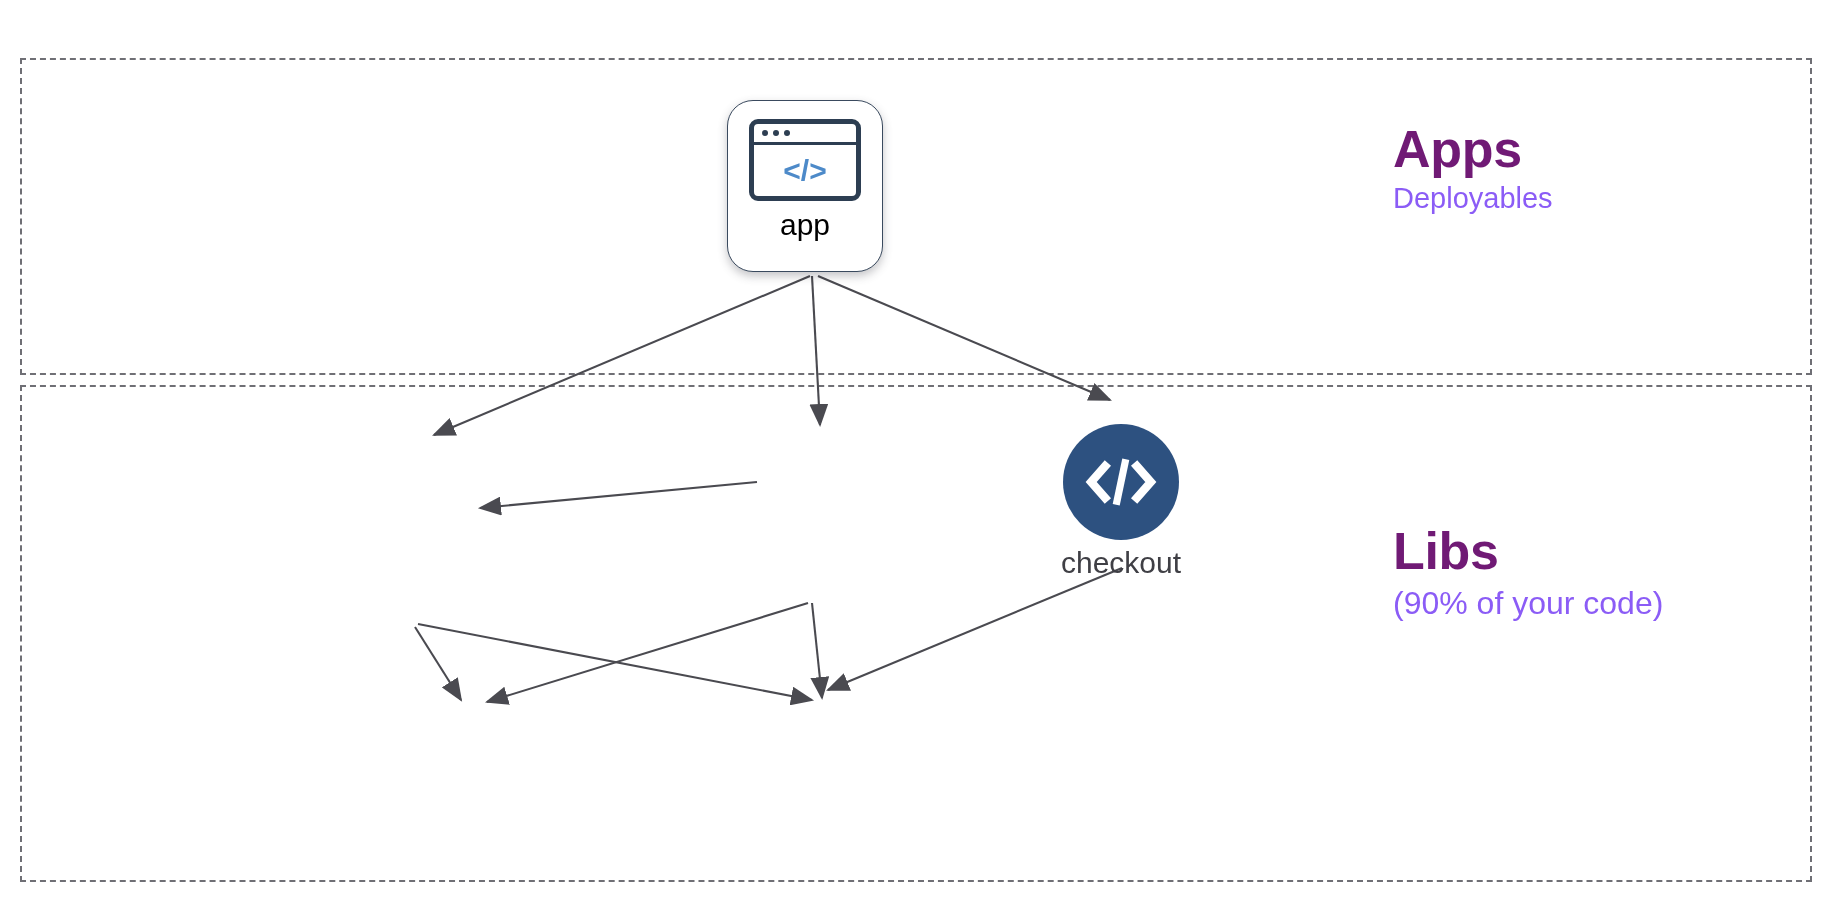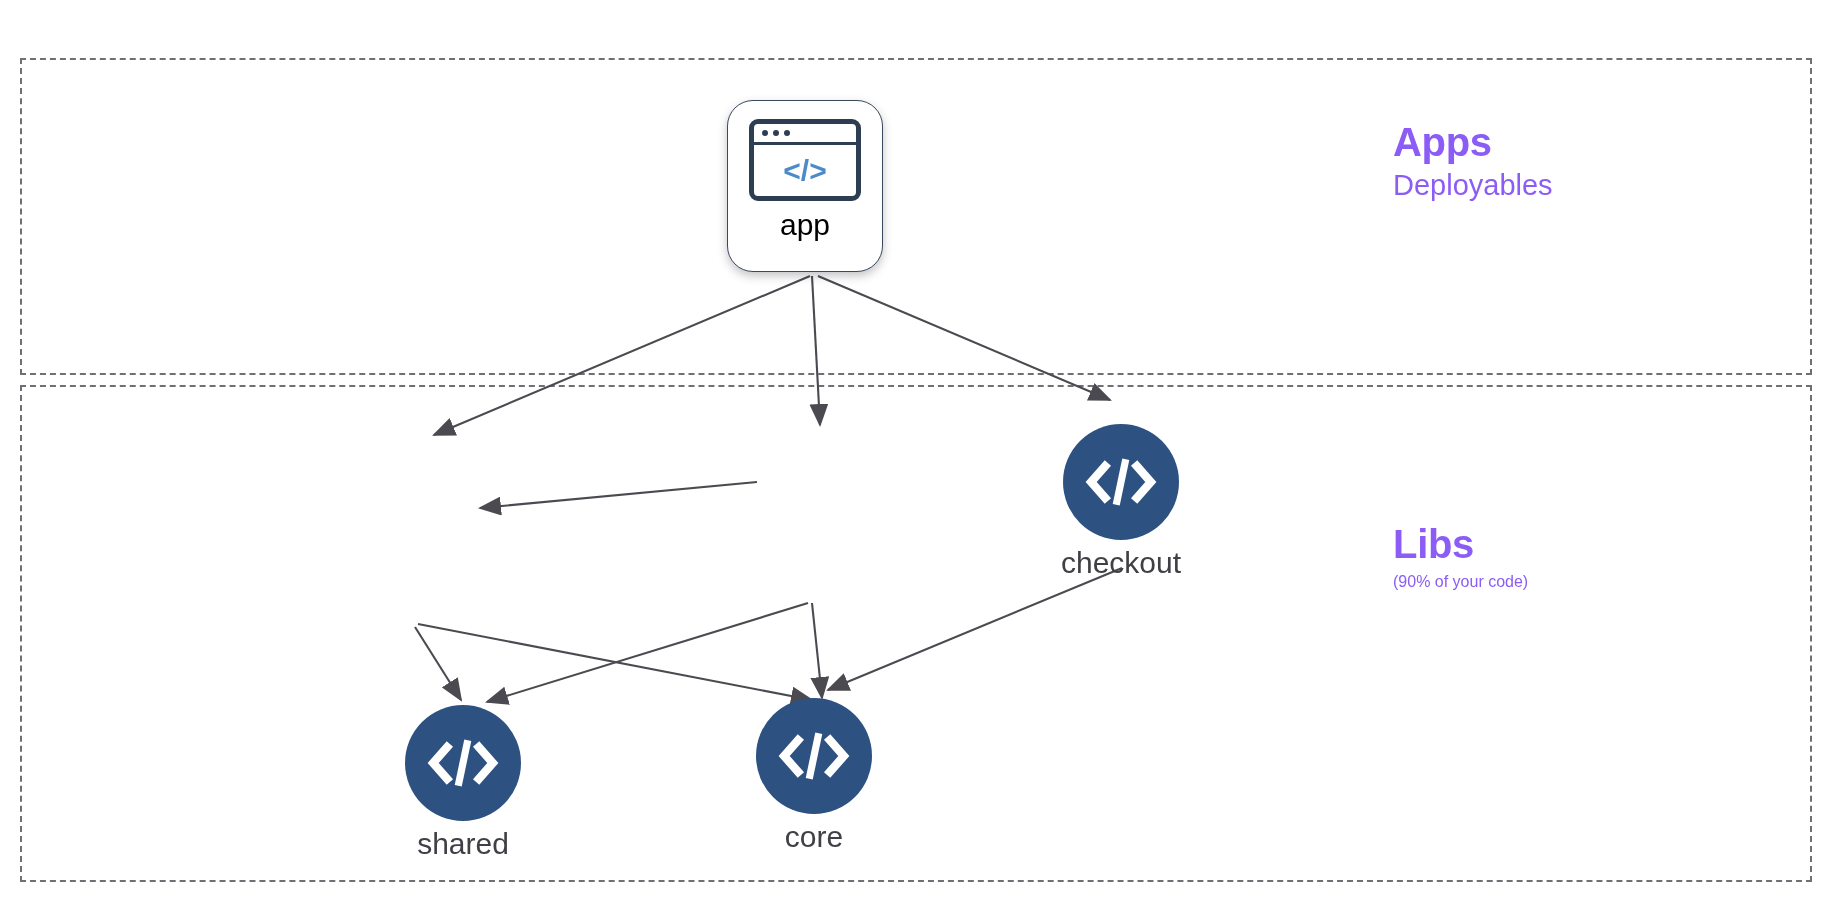--- a/index.html
+++ b/index.html
@@ -29,36 +29,36 @@
   #zone-apps  { left: 20px;  top: 58px;  width: 1792px; height: 317px; }
   #zone-libs  { left: 20px;  top: 385px; width: 1792px; height: 497px; }
 
   
   .zone-caption {
     position: absolute;
     color: #3f3f43;
     line-height: 1.12;
   }
   .zone-caption .zc-title {
-    font-size: 40px;
+    font-size: 52px;
     font-weight: bold;
     letter-spacing: -0.3px;
     display: block;
-    color: #8b5cf6;
+    color: #701a75;
   }
   .zone-caption .zc-sub {
     font-size: 29px;
     font-weight: normal;
     display: block;
     color: #8b5cf6;
     margin-top: 4px;
   }
   #caption-apps { left: 1393px; top: 120px; }
   #caption-libs { left: 1393px; top: 522px; }
-  #caption-libs .zc-sub { font-size: 16px; margin-top: 6px; text-align: right; }
+  #caption-libs .zc-sub { font-size: 32px; margin-top: 6px; text-align: right; }
 
   
   #edges {
     position: absolute;
     left: 0; top: 0;
     width: 1838px;
     height: 920px;
     pointer-events: none;
   }
 
@@ -215,35 +215,15 @@
     <div class="lib-circle" style="width:116px;height:116px;">
       <svg class="code-glyph" width="74" height="58" viewBox="0 0 62 48">
         <path d="M20 8 L6 24 L20 40" stroke="#ffffff" stroke-width="7" fill="none" stroke-linecap="butt" stroke-linejoin="miter"></path>
         <path d="M42 8 L56 24 L42 40" stroke="#ffffff" stroke-width="7" fill="none" stroke-linecap="butt" stroke-linejoin="miter"></path>
         <path d="M35 5 L27 43" stroke="#ffffff" stroke-width="6" fill="none" stroke-linecap="butt"></path>
       </svg>
     </div>
     <div class="lib-label">checkout</div>
   </div>
 
-  <div class="lib-node" id="node-shared">
-    <div class="lib-circle" style="width:116px;height:116px;">
-      <svg class="code-glyph" width="74" height="58" viewBox="0 0 62 48">
-        <path d="M20 8 L6 24 L20 40" stroke="#ffffff" stroke-width="7" fill="none" stroke-linecap="butt" stroke-linejoin="miter"></path>
-        <path d="M42 8 L56 24 L42 40" stroke="#ffffff" stroke-width="7" fill="none" stroke-linecap="butt" stroke-linejoin="miter"></path>
-        <path d="M35 5 L27 43" stroke="#ffffff" stroke-width="6" fill="none" stroke-linecap="butt"></path>
-      </svg>
-    </div>
-    <div class="lib-label">shared</div>
-  </div>
-
-  <div class="lib-node" id="node-core">
-    <div class="lib-circle" style="width:116px;height:116px;">
-      <svg class="code-glyph" width="74" height="58" viewBox="0 0 62 48">
-        <path d="M20 8 L6 24 L20 40" stroke="#ffffff" stroke-width="7" fill="none" stroke-linecap="butt" stroke-linejoin="miter"></path>
-        <path d="M42 8 L56 24 L42 40" stroke="#ffffff" stroke-width="7" fill="none" stroke-linecap="butt" stroke-linejoin="miter"></path>
-        <path d="M35 5 L27 43" stroke="#ffffff" stroke-width="6" fill="none" stroke-linecap="butt"></path>
-      </svg>
-    </div>
-    <div class="lib-label">core</div>
-  </div>
+
 
 </div>
 
 </body></html>

